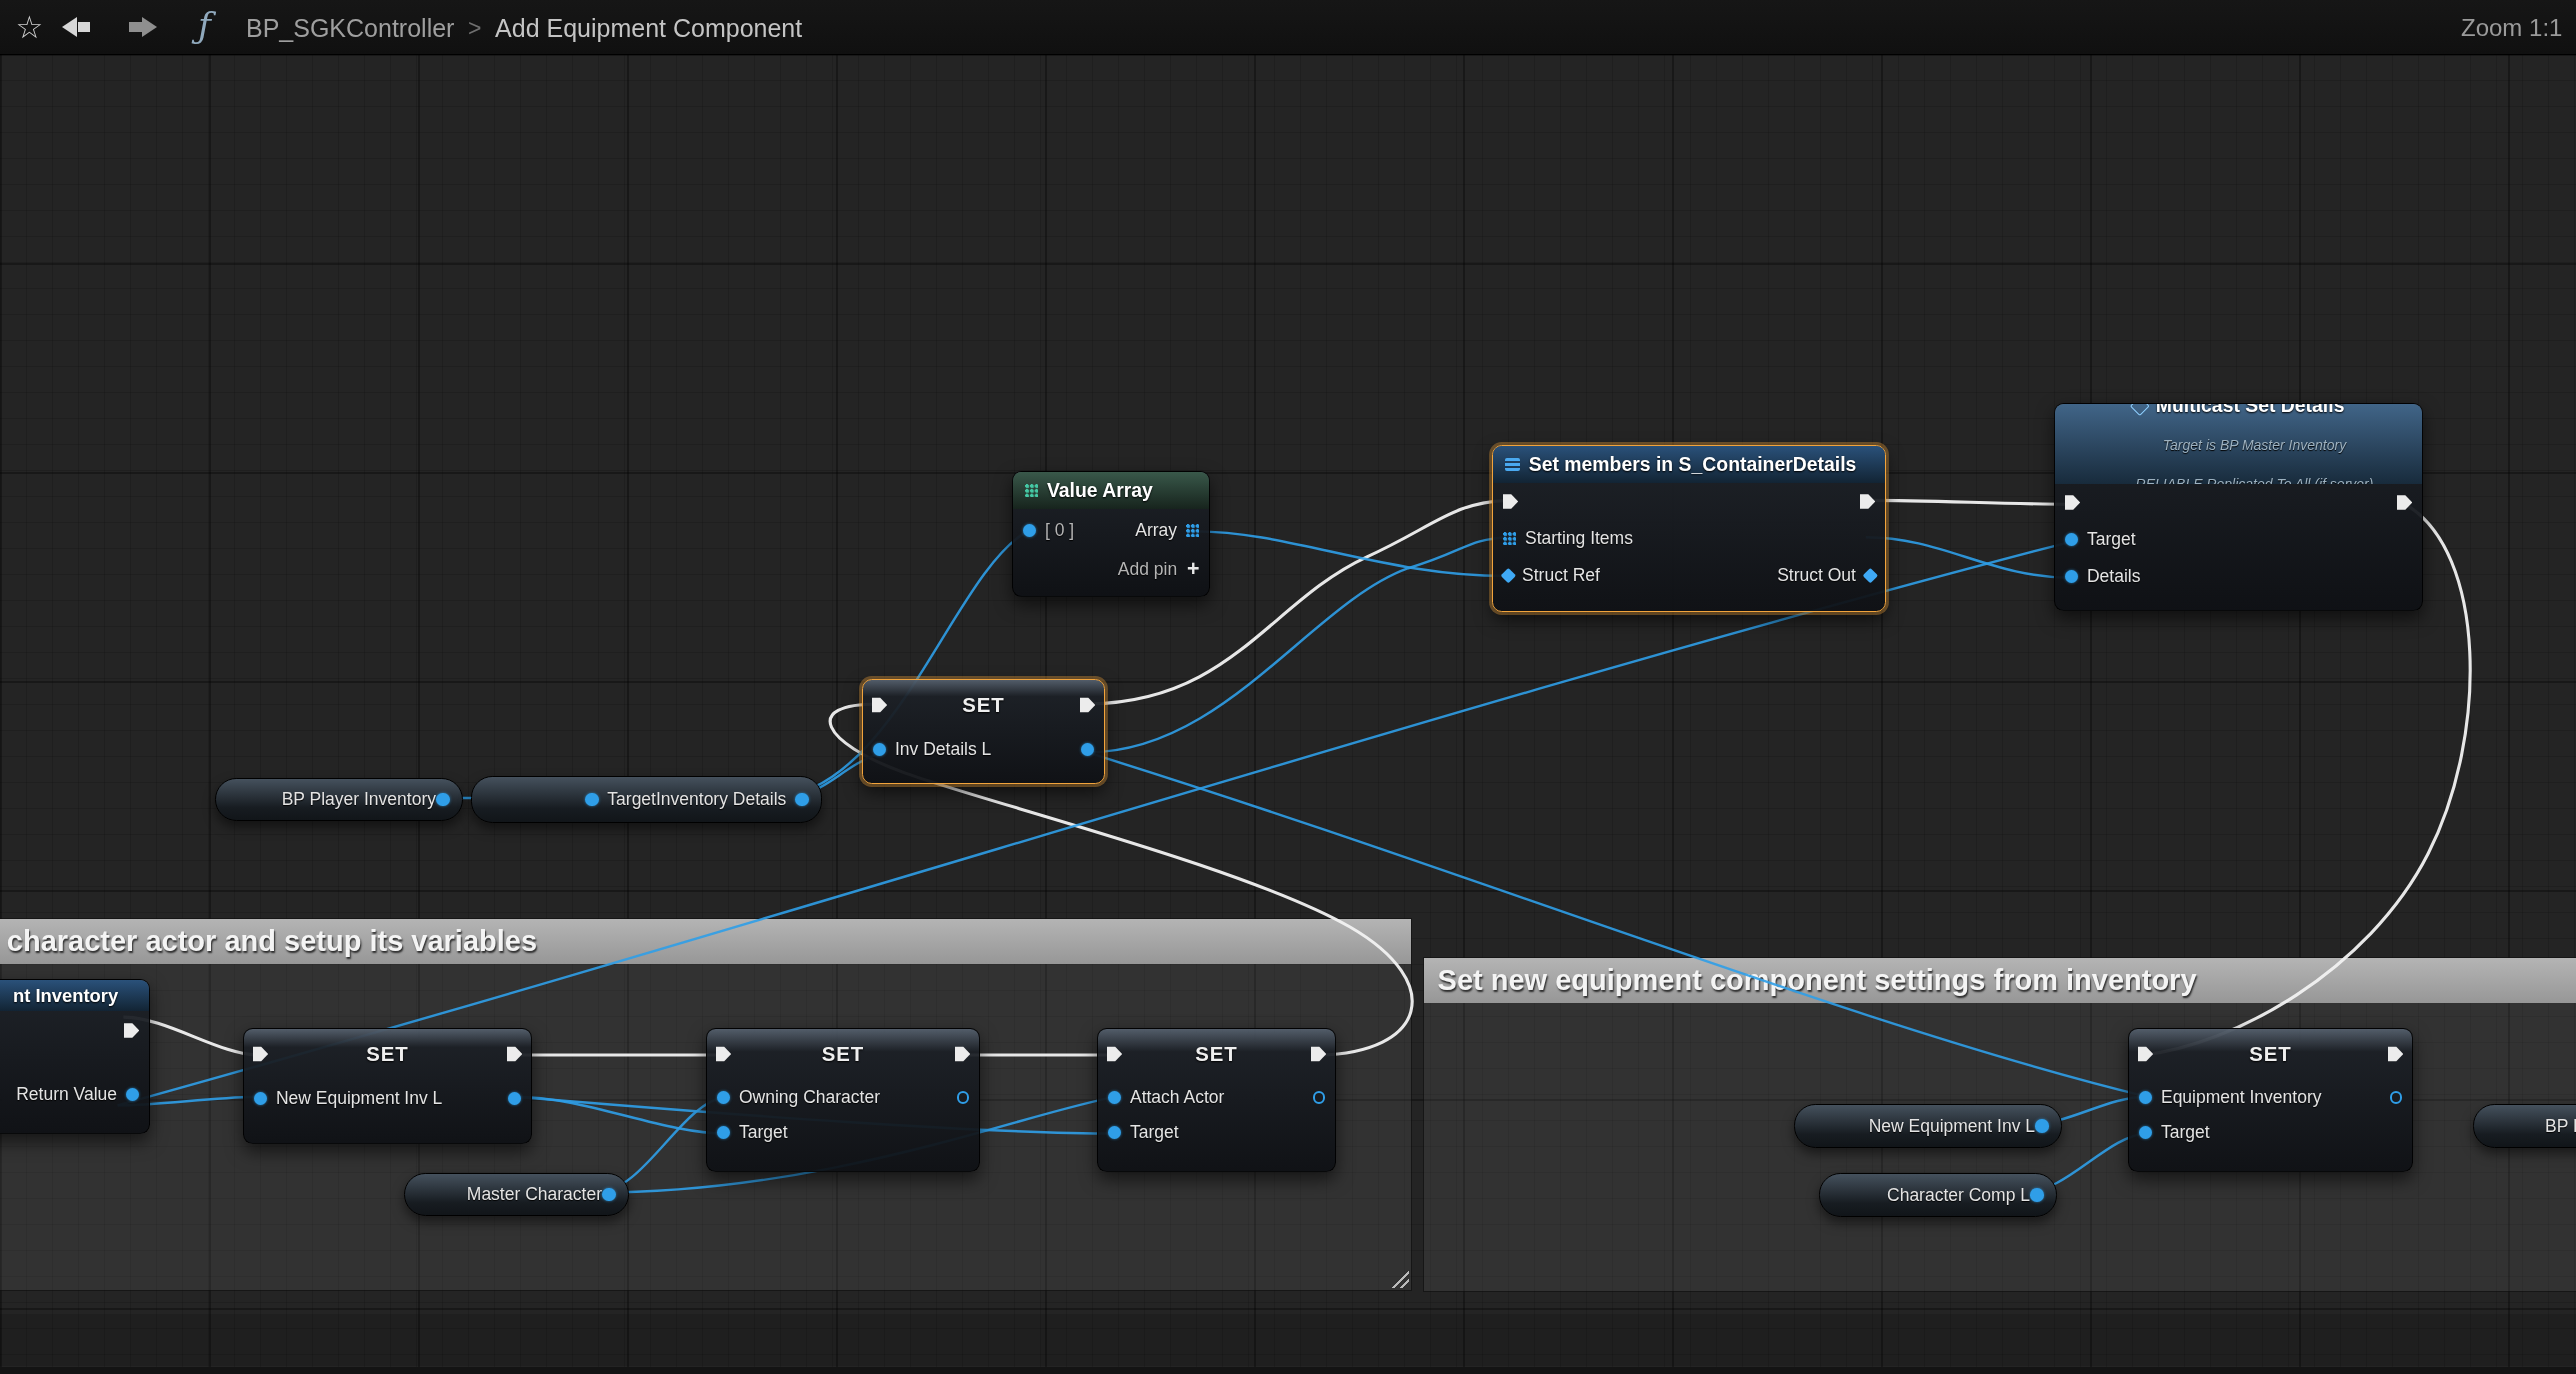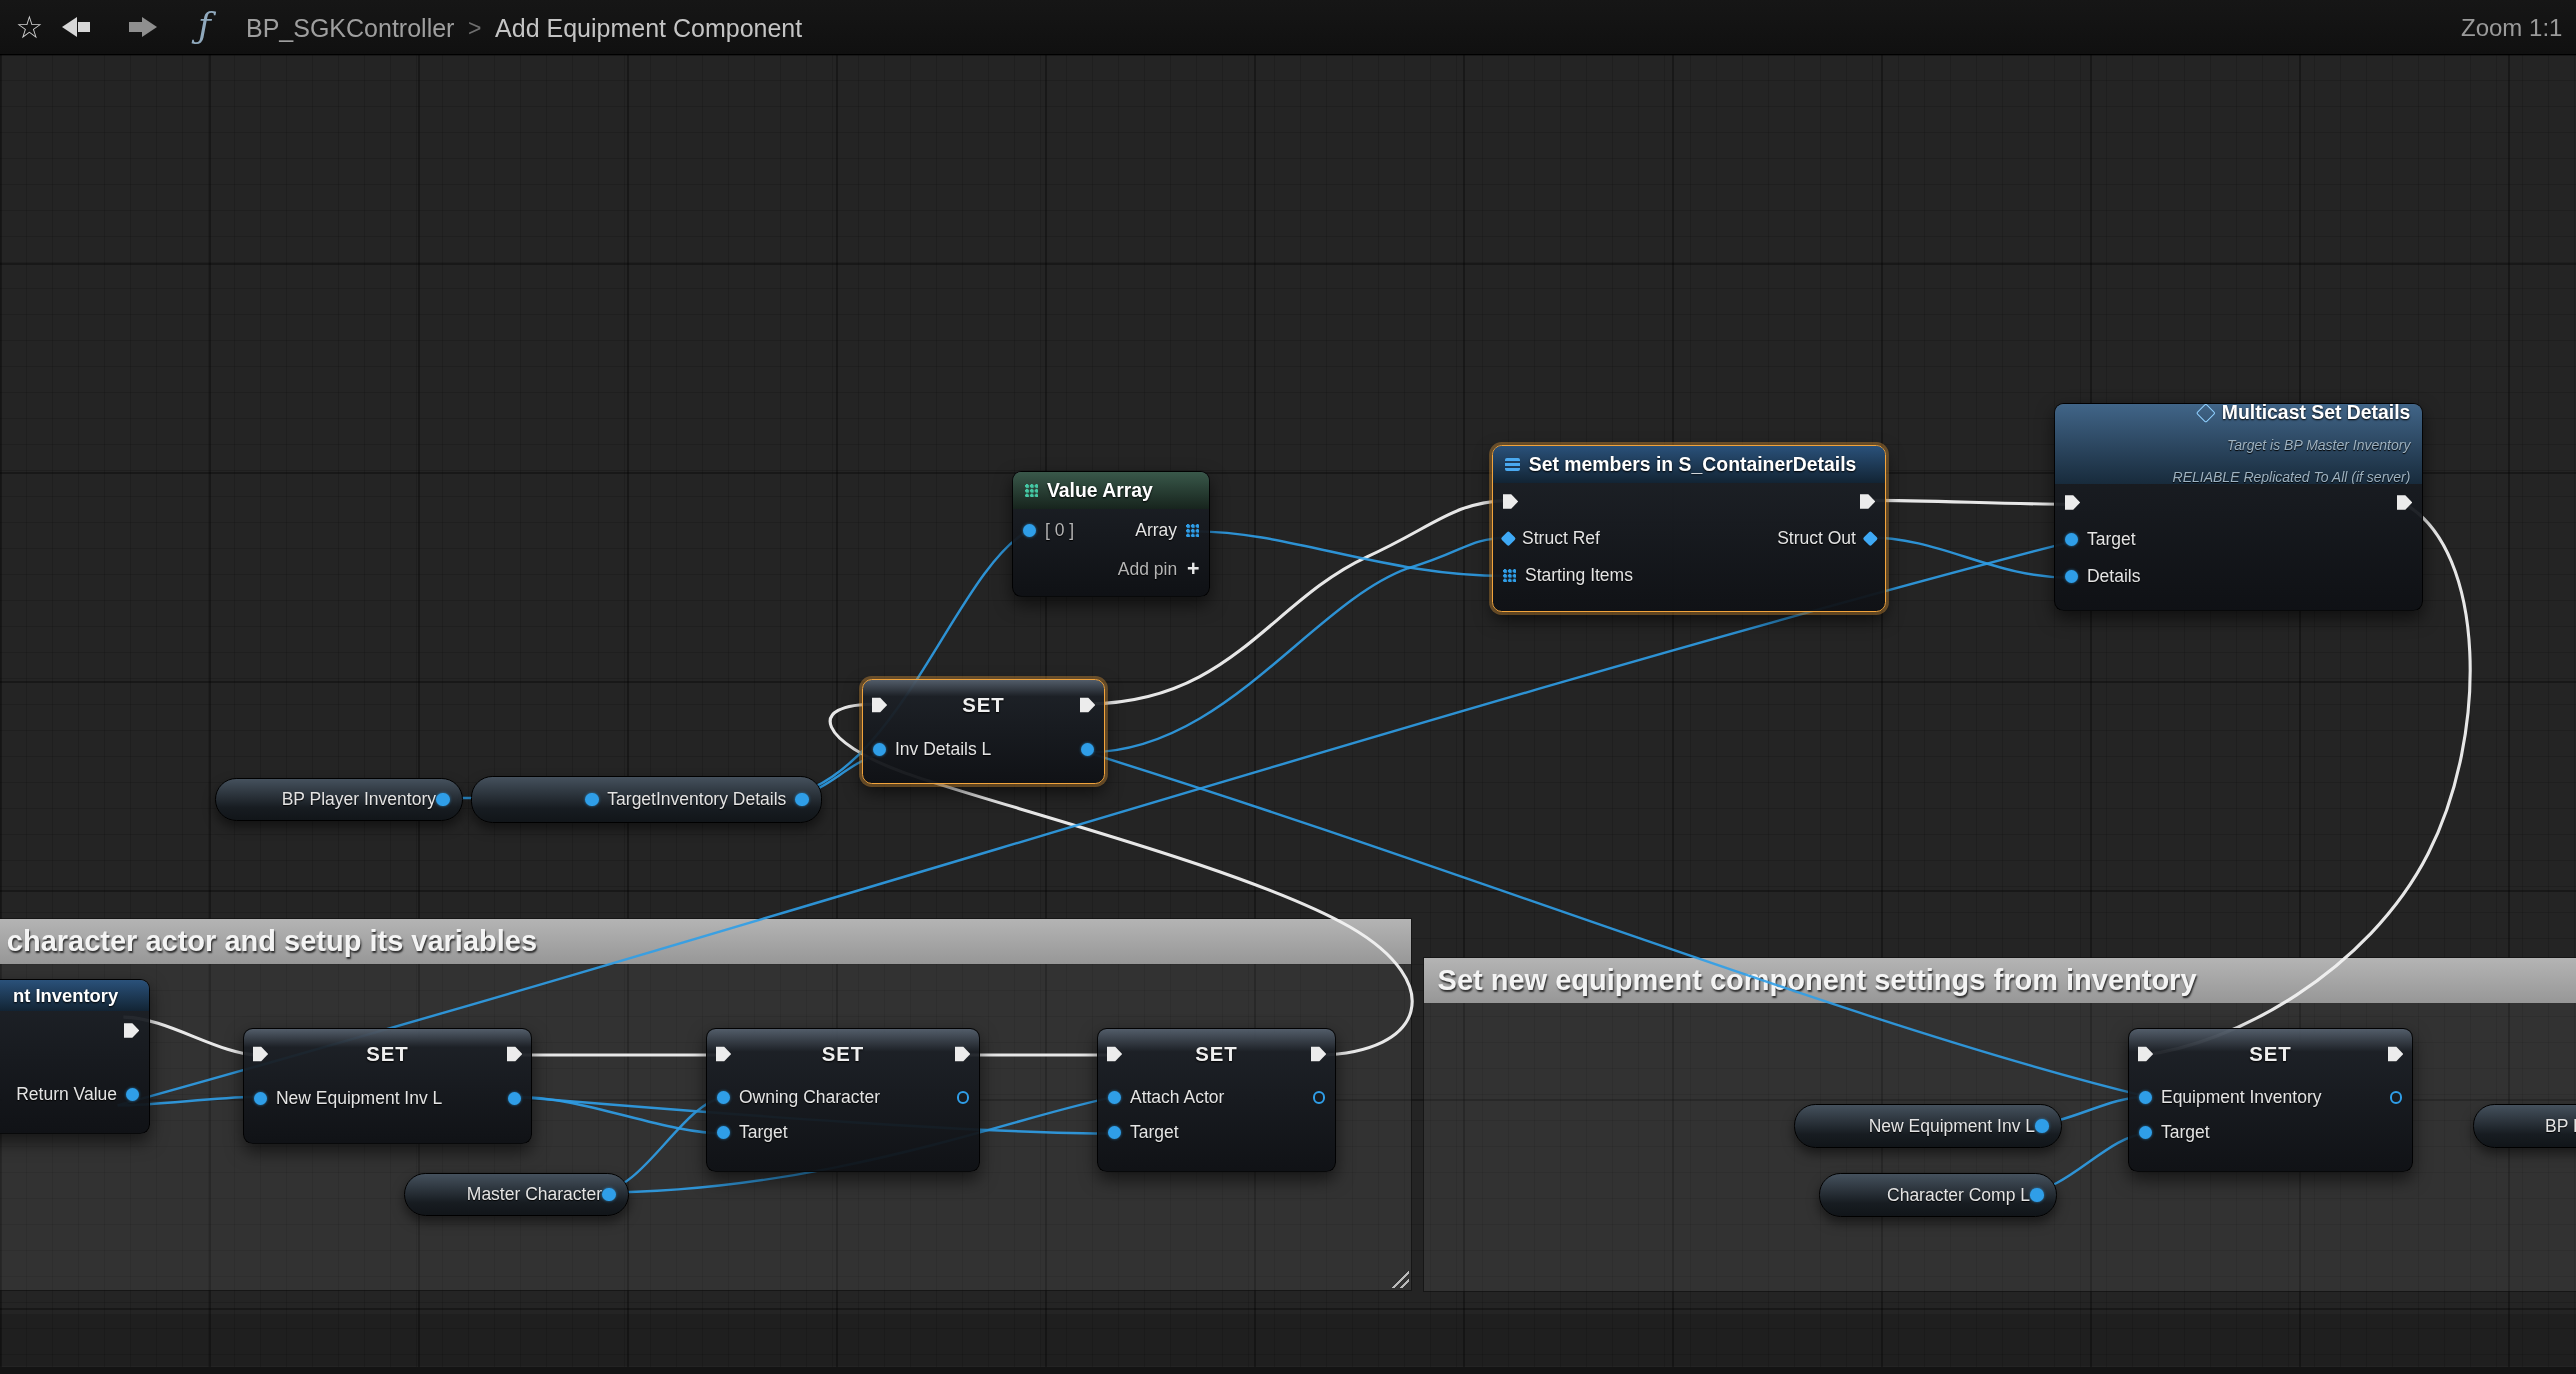--- a/index.html
+++ b/index.html
@@ -223,38 +223,38 @@
   <div class="nhead blue">
     <span class="icon-struct"></span>
     <span>Set members in S_ContainerDetails</span>
   </div>
   <div class="prow" style="height:37px;">
     <span class="pexec"></span>
     <span class="pexec"></span>
   </div>
   <div class="prow" style="height:37px;">
     <span class="pgroup">
+      <span class="icon-grid"></span>
+      <span class="plabel">Starting Items</span>
+    </span>
+  </div>
+  <div class="prow" style="height:37px;">
+    <span class="pgroup">
       <span class="pdia"></span>
       <span class="plabel">Struct Ref</span>
     </span>
     <span class="pgroup">
       <span class="plabel">Struct Out</span>
       <span class="pdia"></span>
     </span>
   </div>
-  <div class="prow" style="height:37px;">
-    <span class="pgroup">
-      <span class="icon-grid"></span>
-      <span class="plabel">Starting Items</span>
-    </span>
-  </div>
 </div>
 
 <div class="node" style="left:2054px;top:403px;width:367px;height:206px;">
-  <div class="nhead steel2" style="height:80px;flex-direction:column;align-items:flex-end;justify-content:center;gap:11px;border-radius:8.7px 8.7px 0 0;">
+  <div class="nhead steel2" style="height:80px;flex-direction:column;align-items:center;justify-content:center;gap:18px;border-radius:8.7px 8.7px 0 0;">
     <span style="display:flex;align-items:center;gap:9.7px;">
       <span class="icon-dia-hollow"></span>
       <span>Multicast Set Details</span>
     </span>
     <span class="nsub">Target is BP Master Inventory</span>
     <span class="nsub">RELIABLE Replicated To All (if server)</span>
   </div>
   <div class="prow" style="height:37px;">
     <span class="pexec"></span>
     <span class="pexec"></span>

